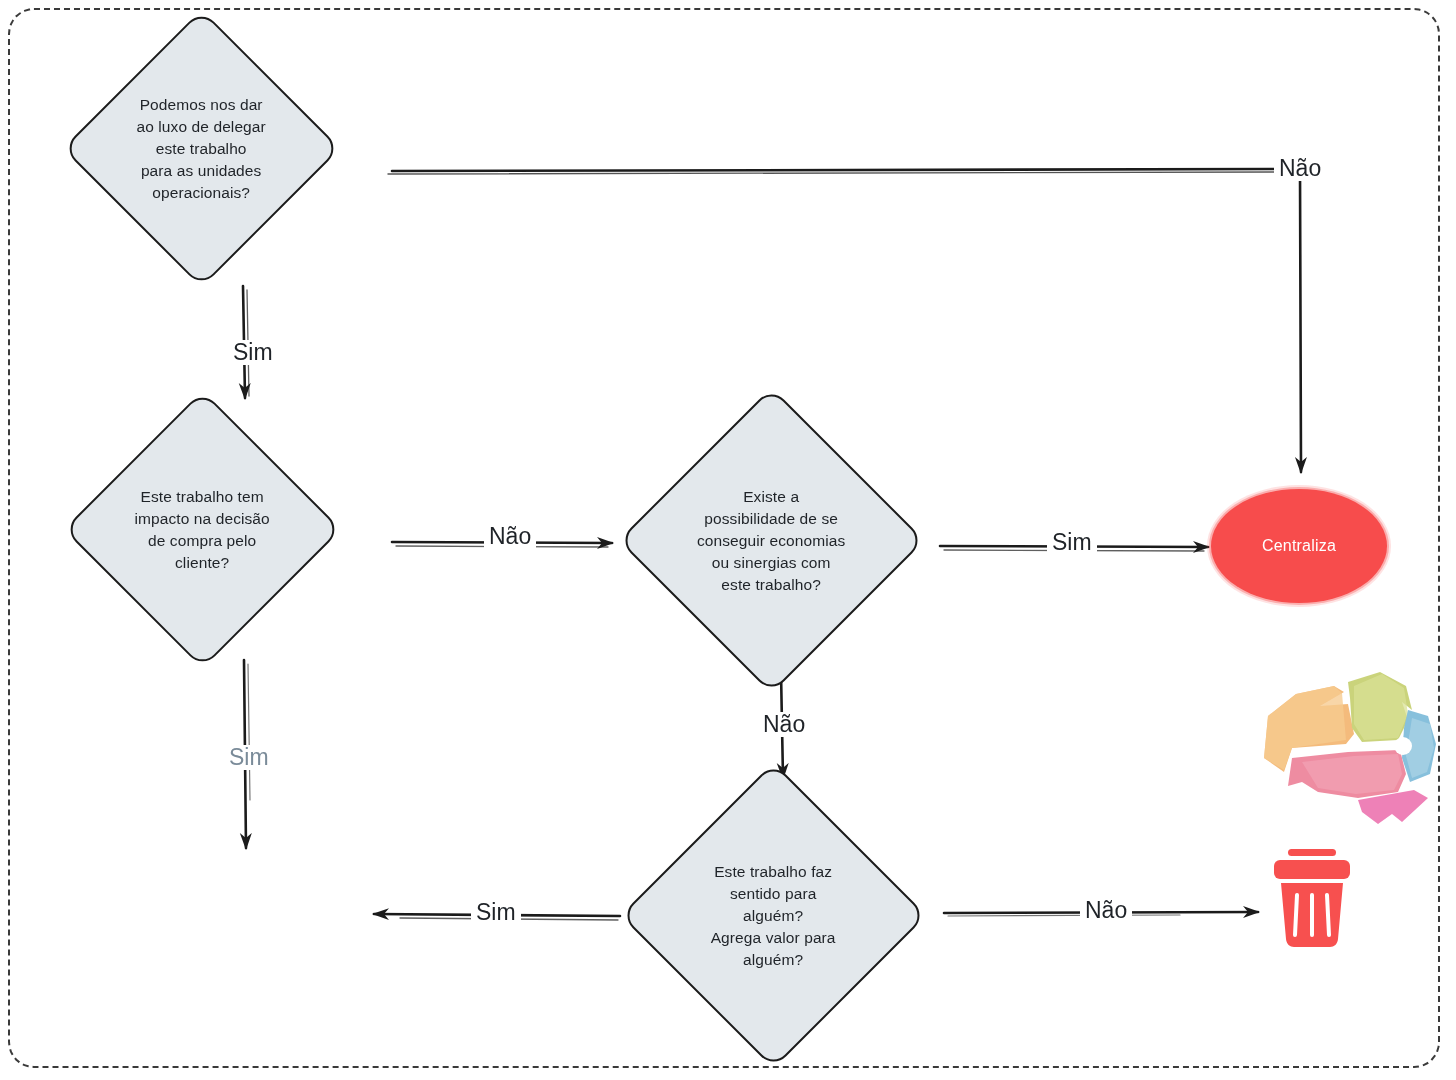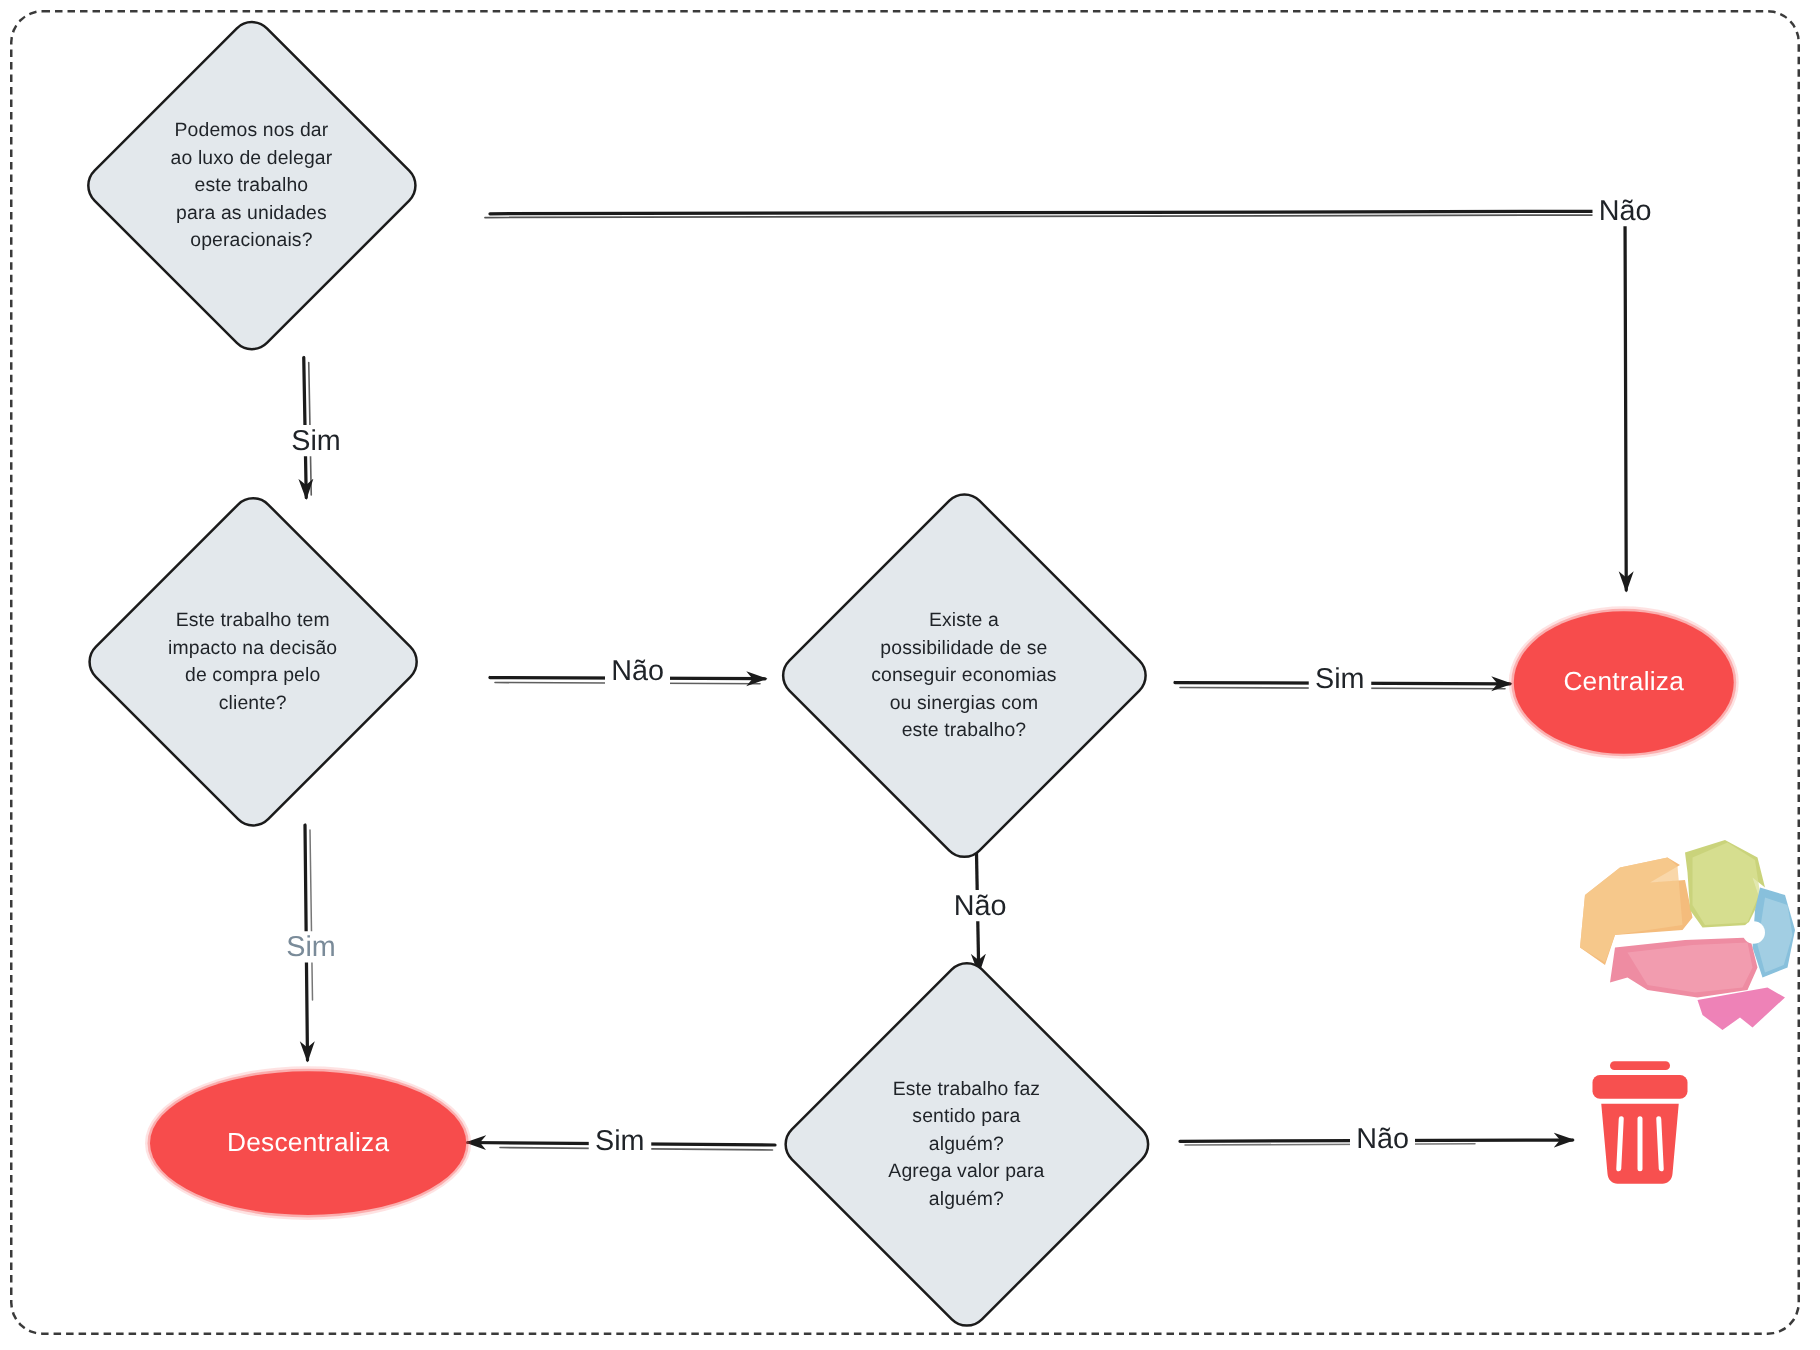--- a/index.html
+++ b/index.html
@@ -61,21 +61,21 @@
   }
   
   .ellipse {
     background: #f74c4c;
     border-radius: 50%;
     box-shadow: 0 0 0 2px rgba(247,76,76,0.35),
                 0 0 0 4px rgba(247,76,76,0.16);
   }
   .ellipse-label {
     color: #ffffff;
-    font-size: 21px;
+    font-size: 16px;
     letter-spacing: 0.2px;
     text-align: right;
   }
   
   .edge-label {
     position: absolute;
     font-size: 23px;
     color: #1f2328;
     background: #ffffff;
     padding: 0 5px;
@@ -188,23 +188,20 @@
 sentido para
 alguém?
 Agrega valor para
 alguém?</div>
   </div>
 
   <div class="node ellipse" style="left:1211px; top:489px; width:176px; height:114px;">
     <div class="ellipse-label">Centraliza</div>
   </div>
 
-  <div class="node ellipse" style="left:120px; top:857px; width:253px; height:115px;">
-    <div class="ellipse-label">Descentraliza</div>
-  </div>
 
   <div class="edge-label" style="left:1274px; top:156px;">Não</div>
 
   <div class="edge-label" style="left:228px; top:340px;">Sim</div>
 
   <div class="edge-label" style="left:484px; top:524px;">Não</div>
 
   <div class="edge-label muted" style="left:224px; top:745px;">Sim</div>
 
   <div class="edge-label" style="left:1047px; top:530px;">Sim</div>

